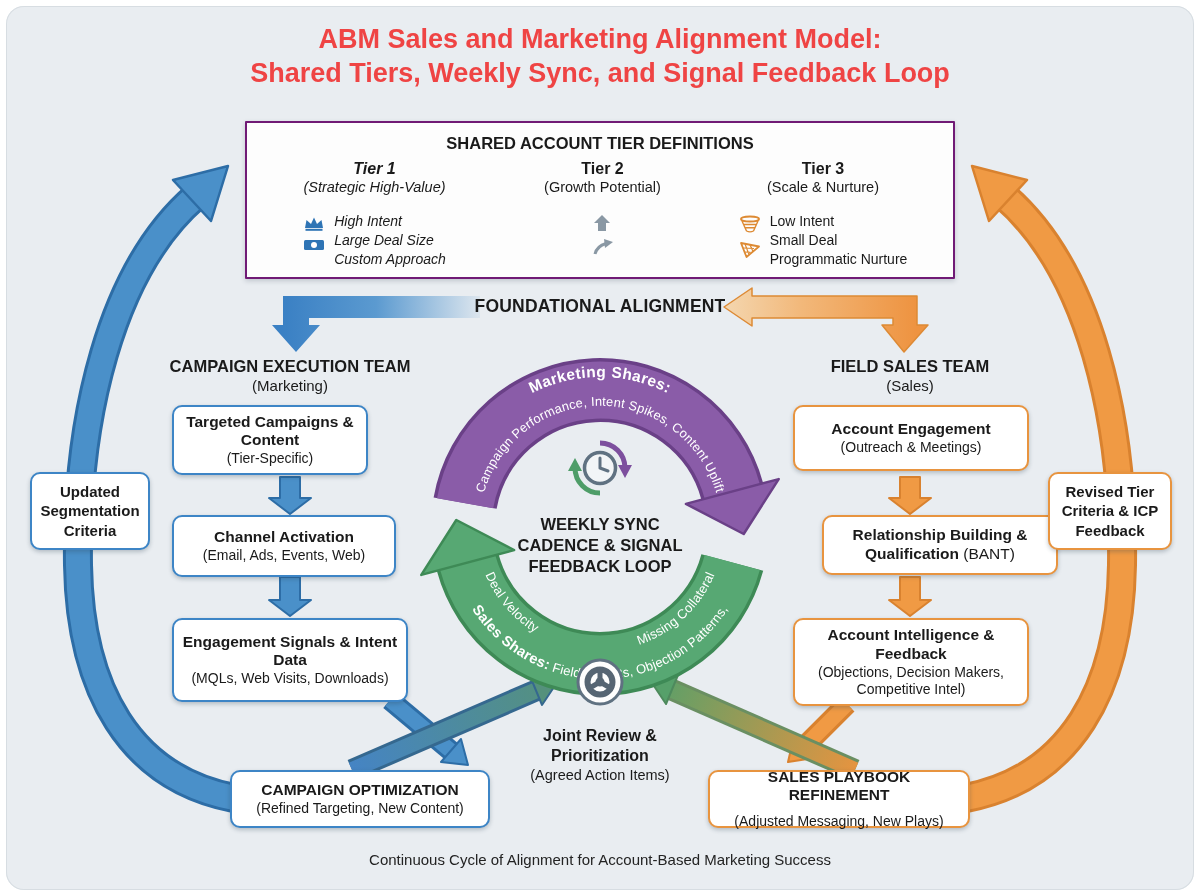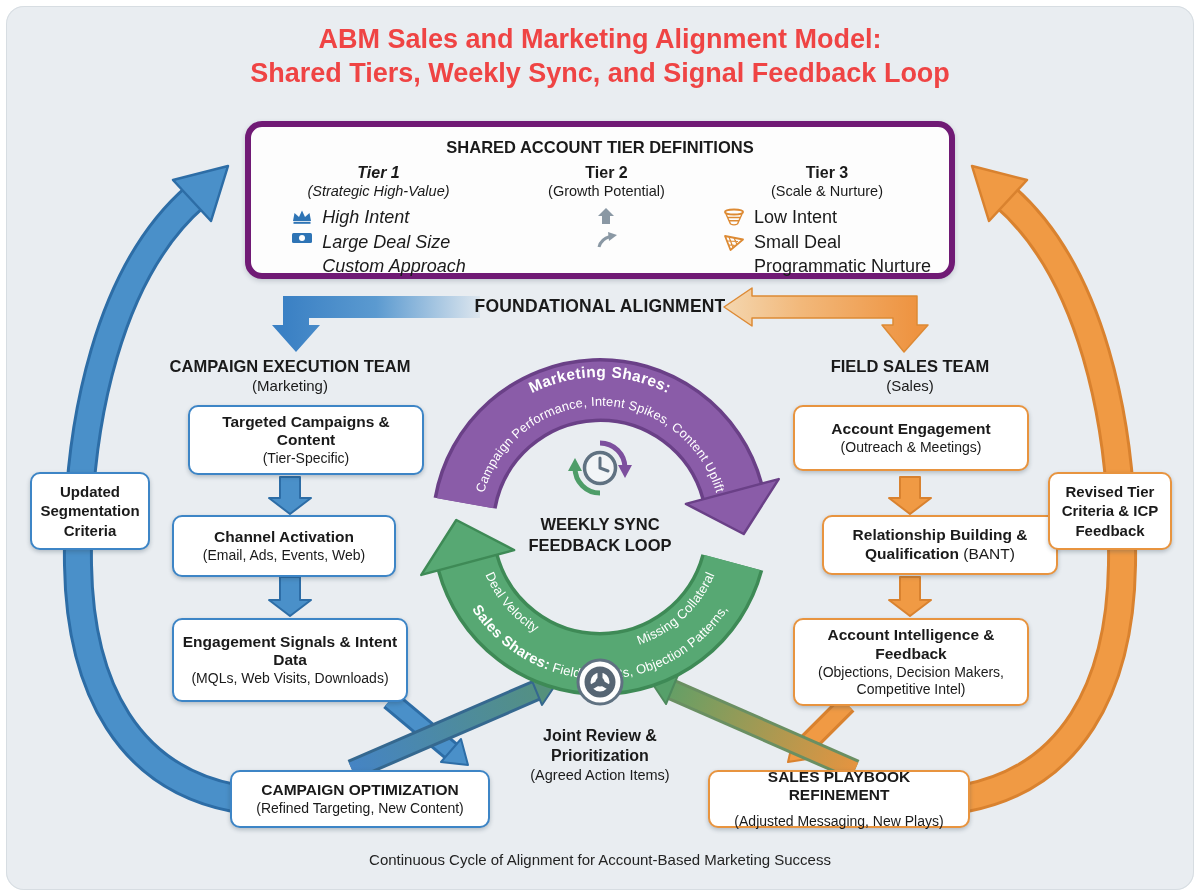--- a/index.html
+++ b/index.html
@@ -2,29 +2,29 @@
 <html><head>
 <meta charset="utf-8">
 <style>
   html,body{margin:0;padding:0;}
   body{width:1200px;height:896px;position:relative;background:#ffffff;
        font-family:"Liberation Sans","DejaVu Sans",sans-serif;color:#1a1a1a;overflow:hidden;}
   .panel{position:absolute;inset:6px;background:#e9edf1;border-radius:18px;box-shadow:inset 0 0 0 1px #d7dde2;}
   svg.layer{position:absolute;left:0;top:0;width:1200px;height:896px;}
   .abs{position:absolute;box-sizing:border-box;}
   .title{left:0;top:22px;width:1200px;text-align:center;font-size:27px;font-weight:bold;line-height:1.26;color:#ef4444;}
-  .tier-box{left:245px;top:121px;width:710px;height:158px;background:#fdfdfd;border:6px solid #701a75;
-            border-radius:17px;box-shadow:0 2px 5px rgba(50,65,80,.22);padding-left:36px;}
+  .tier-box{left:245px;top:121px;width:710px;height:158px;background:#fdfdfd;border:2px solid #701a75;
+            border-radius:1px;box-shadow:0 2px 5px rgba(50,65,80,.22);padding-left:36px;}
   .tier-heading{left:0;top:11px;width:100%;text-align:center;font-weight:bold;font-size:16.5px;}
   .tier{top:36px;text-align:center;}
   .tier-name{font-weight:bold;font-size:16px;line-height:1.25;}
-  .tier-sub{font-size:14.5px;line-height:1.2;margin-bottom:5px;}
+  .tier-sub{font-size:14.5px;line-height:1.2;margin-bottom:16px;}
   .tier-items{display:flex;justify-content:center;gap:9px;text-align:left;}
   .icon-stack{display:flex;flex-direction:column;gap:7px;padding-top:3px;}
-  .tier-line{font-size:18px;line-height:1.34;}
+  .tier-line{font-size:14px;line-height:1.34;}
   .fa-label{left:450px;top:296px;width:300px;text-align:center;font-weight:bold;font-size:17.5px;letter-spacing:.2px;}
   .team-header{text-align:center;}
   .team-name{font-weight:bold;font-size:16.5px;line-height:1.2;}
   .team-sub{font-size:15px;line-height:1.25;}
   .box{background:#fff;border-radius:10px;text-align:center;display:flex;flex-direction:column;
        justify-content:center;padding:5px 8px;box-shadow:0 2px 4px rgba(40,60,80,.28);}
   .box.blue{border:2.5px solid #3d85c6;}
   .box.orange{border:2.5px solid #e8943f;}
   .bt{font-weight:bold;font-size:15.5px;line-height:1.22;}
   .bs{font-size:14px;line-height:1.22;}
@@ -220,21 +220,21 @@
 
 <div class="abs team-header" style="left:150px;top:357px;width:280px;">
   <div class="team-name">CAMPAIGN EXECUTION TEAM</div>
   <div class="team-sub">(Marketing)</div>
 </div>
 <div class="abs team-header" style="left:770px;top:357px;width:280px;">
   <div class="team-name">FIELD SALES TEAM</div>
   <div class="team-sub">(Sales)</div>
 </div>
 
-<div class="abs box blue" style="left:172px;top:405px;width:236px;height:70px;margin-left:16px;">
+<div class="abs box blue" style="left:172px;top:405px;width:196px;height:70px;">
   <div class="bt">Targeted Campaigns &amp; Content</div>
   <div class="bs">(Tier-Specific)</div>
 </div>
 <div class="abs box blue" style="left:172px;top:515px;width:224px;height:62px;">
   <div class="bt">Channel Activation</div>
   <div class="bs">(Email, Ads, Events, Web)</div>
 </div>
 <div class="abs box blue" style="left:172px;top:618px;width:236px;height:84px;">
   <div class="bt">Engagement Signals &amp; Intent Data</div>
   <div class="bs">(MQLs, Web Visits, Downloads)</div>
@@ -254,20 +254,21 @@
 
 <div class="abs box blue" style="left:30px;top:472px;width:120px;height:78px;">
   <div class="side-note">Updated Segmentation Criteria</div>
 </div>
 <div class="abs box orange" style="left:1048px;top:472px;width:124px;height:78px;">
   <div class="side-note">Revised Tier Criteria &amp; ICP Feedback</div>
 </div>
 
 <div class="abs hub-center">
   <div>WEEKLY SYNC</div>
+  <div>CADENCE &amp; SIGNAL</div>
   <div>FEEDBACK LOOP</div>
 </div>
 
 <div class="abs jr-text">
   <div class="jr-title">Joint Review &amp;</div>
   <div class="jr-title">Prioritization</div>
   <div class="jr-sub">(Agreed Action Items)</div>
 </div>
 
 <div class="abs box blue" style="left:230px;top:770px;width:260px;height:58px;">

